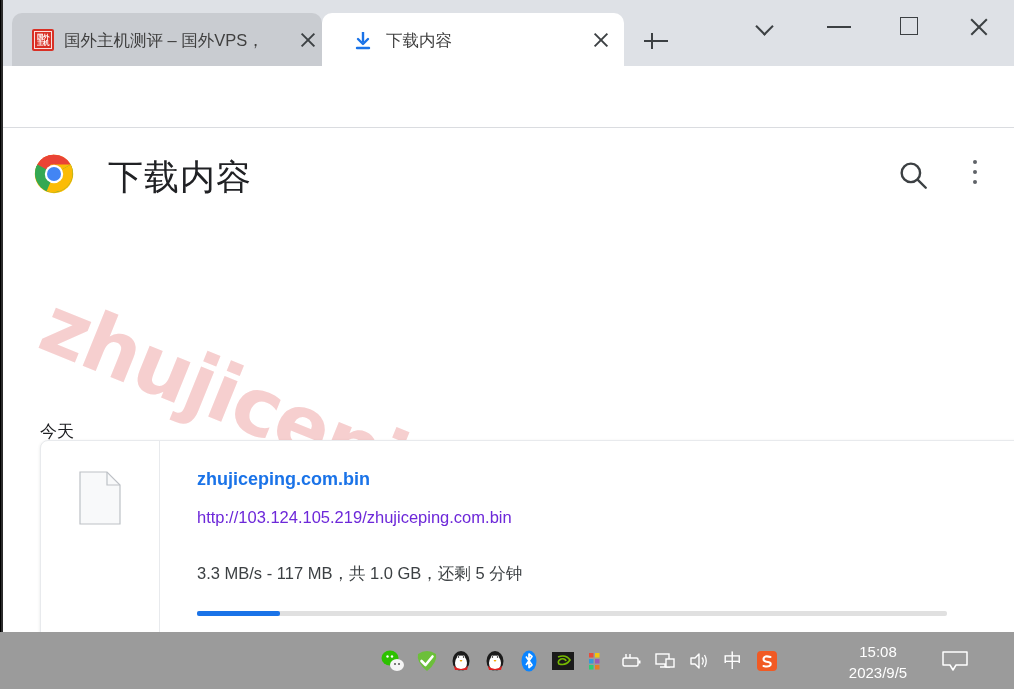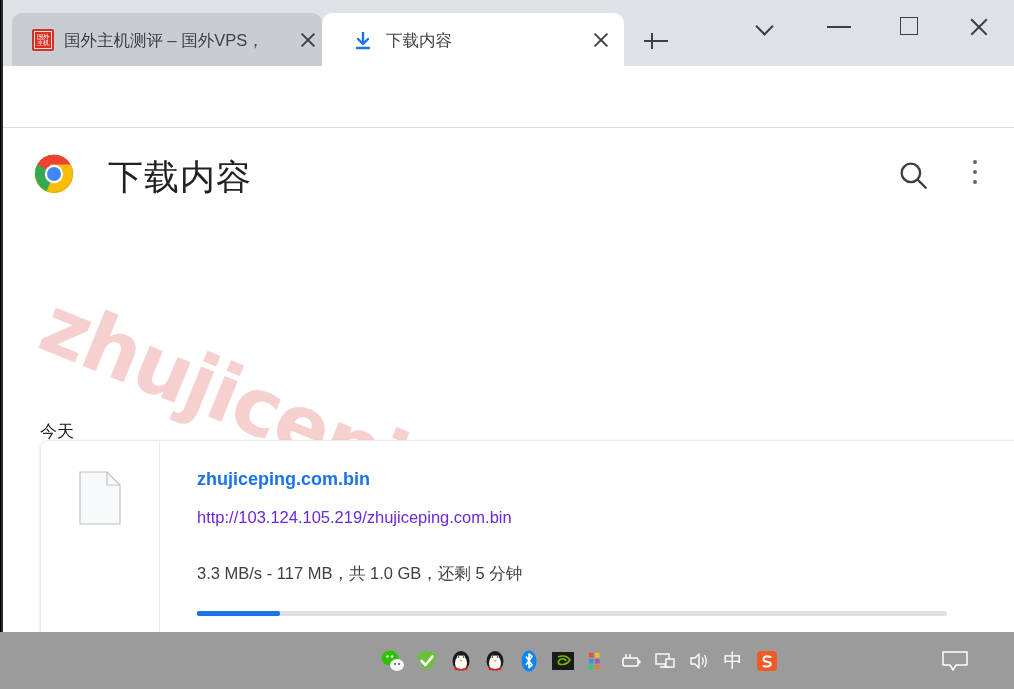--- a/index.html
+++ b/index.html
@@ -34,21 +34,21 @@
     width:22px; height:22px; background:#d93025; border-radius:2px;
     position:relative; overflow:hidden;
     display:flex; align-items:center; justify-content:center;
   }
   .seal::before {
     content:""; position:absolute; left:2px; top:2px; right:2px; bottom:2px;
     border:1.2px solid rgba(255,255,255,.85);
   }
   .seal span {
     font-size:6.5px; color:#fff; line-height:6.5px; letter-spacing:-.5px;
-    text-align:left; position:relative; z-index:2; font-family:"DejaVu Sans", sans-serif;
+    text-align:left; position:relative; z-index:2; font-family:"DejaVu Sans", sans-serif;font-weight:bold;
   }
 
   .tab-title {
     position:absolute; font-size:16.5px; color:#404040; white-space:nowrap;
     font-family:"Liberation Sans","DejaVu Sans",sans-serif;
   }
   .tab.inactive .tab-title {
     left:52px; top:17px; width:218px; overflow:hidden;
     -webkit-mask-image: linear-gradient(to right,#000 88%,rgba(0,0,0,0) 100%);
     mask-image: linear-gradient(to right,#000 88%,rgba(0,0,0,0) 100%);
@@ -424,20 +424,24 @@
       </div>
 
       <div class="tb-ico">
         <svg width="26" height="26" viewBox="0 0 26 26">
           <rect x="3" y="3" width="20" height="20" rx="4" fill="#f15a24"></rect>
           <path d="M16.5 9 Q10 7 9.5 11 Q9.5 13.5 14 14 Q17.5 14.5 16.5 17 Q15 19.5 9.5 18" stroke="#fff" stroke-width="2.1" fill="none" stroke-linecap="round"></path>
         </svg>
       </div>
     </div>
 
+    <div class="tb-clock">
+      <div>15:08</div>
+      <div>2023/9/5</div>
+    </div>
 
     <div class="tb-bubble">
       <svg width="30" height="22" viewBox="0 0 30 22">
         <path d="M3 2 L27 2 L27 15 L16 15 L13 20 L10 15 L3 15 Z" stroke="#fff" stroke-width="1.5" fill="none" stroke-linejoin="round"></path>
       </svg>
     </div>
   </div>
 
 </div>
 

